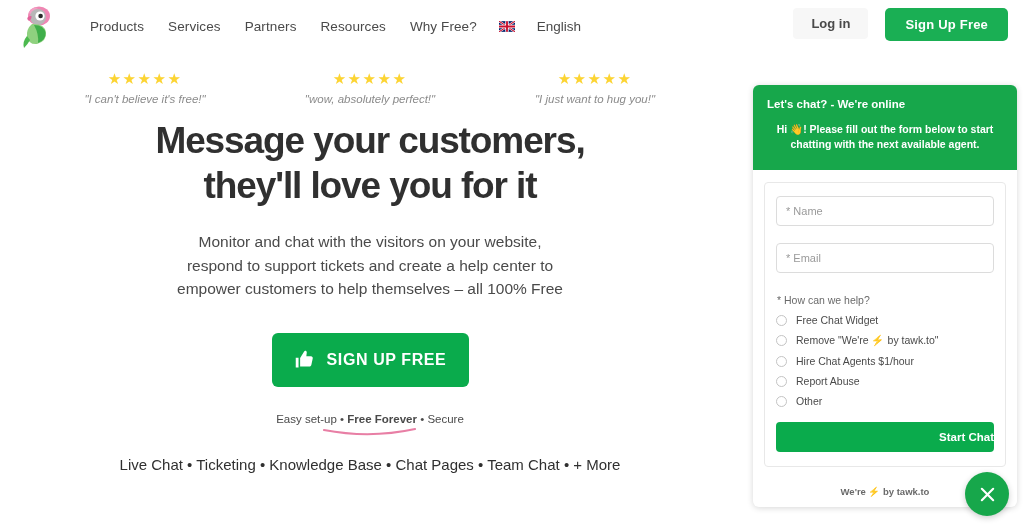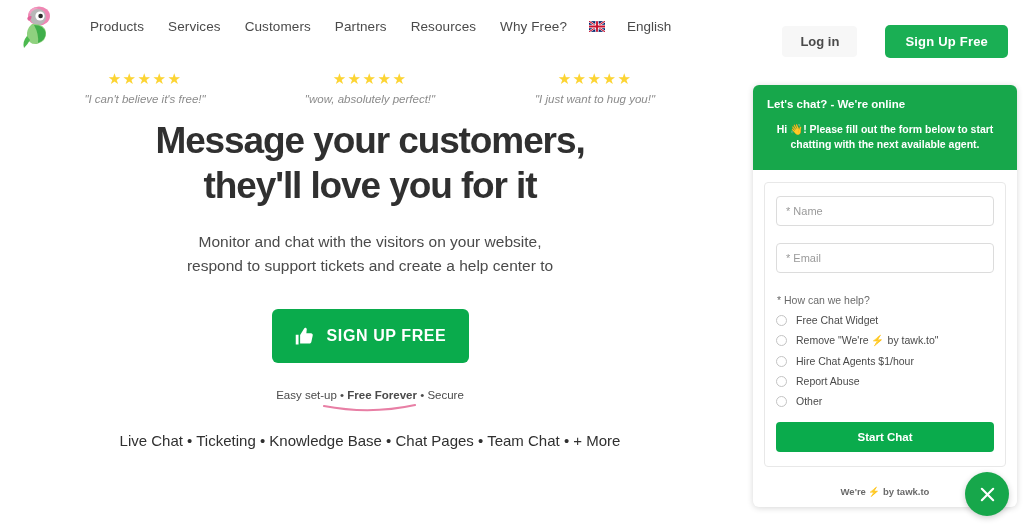--- a/index.html
+++ b/index.html
@@ -26,22 +26,22 @@
     white-space: nowrap; letter-spacing: .1px;
   }
   .nav-lang {
     display: flex; align-items: center; gap: 22px; padding: 6px 10px;
     font-size: 13.5px; color: #4a4a4a;
   }
   .flag-uk {
     width: 16px; height: 11px; display: block; flex: 0 0 auto;
   }
   .header-right {
-    position: absolute; right: 16px; top: 15px; height: 53px;
-    display: flex; align-items: center; gap: 28px;
+    position: absolute; right: 16px; top: 8px; height: 53px;
+    display: flex; align-items: flex-start; gap: 17px;
   }
   .btn-login {
     font-size: 13px; color: #4a4a4a; background: #f7f7f7;
     border: none; border-radius: 4px; padding: 8px 18px;
     font-family: inherit; font-weight: bold;
   }
   .btn-signup-top {
     font-size: 13px; color: #fff; background: #1aaf54;
     border: none; border-radius: 5px; padding: 9px 20px;
     font-family: inherit; font-weight: bold; letter-spacing: .2px;
@@ -124,21 +124,21 @@
   .help-label { font-size: 10.5px; color: #6a6a6a; margin: 4px 0 8px 1px; }
   .radio-row { display: flex; align-items: center; gap: 9px; margin-bottom: 8px; }
   .radio-dot {
     width: 11px; height: 11px; border: 1px solid #c4c4c4;
     border-radius: 50%; flex: 0 0 auto; background: #fff;
   }
   .radio-label { font-size: 10.5px; color: #4a4a4a; white-space: nowrap; }
   .btn-start {
     width: 100%; height: 30px; background: #0aab4c; color: #fff;
     border: none; border-radius: 4px; font-size: 11.5px;
-    font-weight: bold; font-family: inherit; margin-top: 7px;
+    font-weight: bold; font-family: inherit; margin-top: 7px; text-align: right;
   }
   .chat-foot {
     text-align: center; font-size: 9.5px; color: #6a6a6a;
     padding: 9px 0 10px 0; font-weight: bold;
   }
 
   .close-btn {
     position: absolute; left: 965px; top: 472px;
     width: 44px; height: 44px; border-radius: 50%;
     background: #17a74b; border: none;
@@ -163,21 +163,20 @@
         <path d="M13 11 Q8 12.5 12 16 Q15 14 14.5 11 Z" fill="#e2629a"></path>
         <path d="M15 19 Q27 18 29 27 Q30 36 20 39 Q12 40 10 32 Q9 24 15 19 Z" fill="#8fd17f"></path>
         <path d="M17 20 Q27 20 28.5 28 Q29 35 21 38 Q22 29 17 20 Z" fill="#3fae4a"></path>
         <path d="M10 31 Q5 37 7 43 Q11 39 13 35 Z" fill="#4cb94f"></path>
       </svg>
     </div>
 
     <div class="nav">
       <div class="nav-item">Products</div>
       <div class="nav-item">Services</div>
-      <div class="nav-item">Customers</div>
       <div class="nav-item">Partners</div>
       <div class="nav-item">Resources</div>
       <div class="nav-item">Why Free?</div>
       <div class="nav-lang">
         <svg class="flag-uk" viewBox="0 0 60 40">
           <rect width="60" height="40" fill="#012169"></rect>
           <path d="M0,0 L60,40 M60,0 L0,40" stroke="#fff" stroke-width="8"></path>
           <path d="M0,0 L60,40 M60,0 L0,40" stroke="#C8102E" stroke-width="4"></path>
           <path d="M30,0 V40 M0,20 H60" stroke="#fff" stroke-width="13"></path>
           <path d="M30,0 V40 M0,20 H60" stroke="#C8102E" stroke-width="7"></path>
@@ -210,20 +209,21 @@
     </div>
 
     <h1 class="headline">
       <span>Message your customers,</span>
       <span class="l2">they'll love you for it</span>
     </h1>
 
     <div class="subhead">
       <div>Monitor and chat with the visitors on your website,</div>
       <div>respond to support tickets and create a help center to</div>
+      <div>empower customers to help themselves – all 100% Free</div>
     </div>
 
     <div class="cta-row">
       <button class="btn-signup-hero">
         <svg class="thumb-icon" viewBox="0 0 24 24" fill="#ffffff">
           <path d="M2 10h3.2v11H2zM7 10.4l4.6-7.6c.9-1.5 3.1-.7 3 1l-.5 4.6h5.3c1.3 0 2.3 1.2 2 2.5l-1.6 7.3c-.2 1-1.1 1.8-2.2 1.8H7z"></path>
         </svg>
         <span>SIGN UP FREE</span>
       </button>
     </div>

